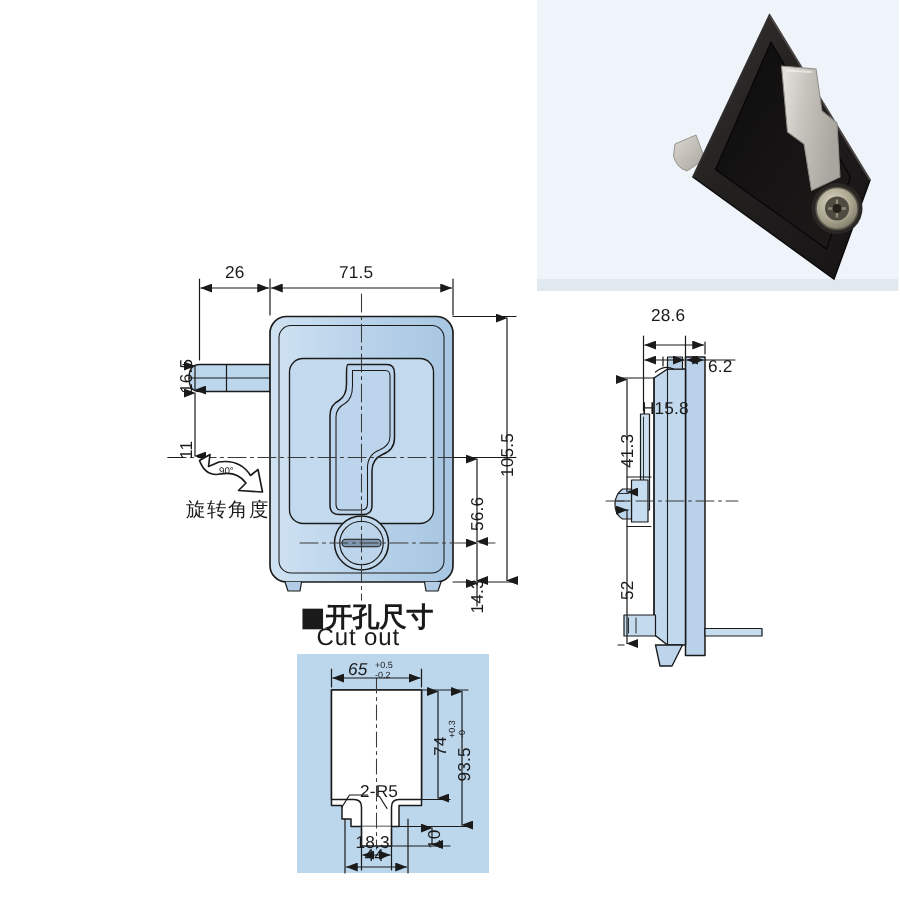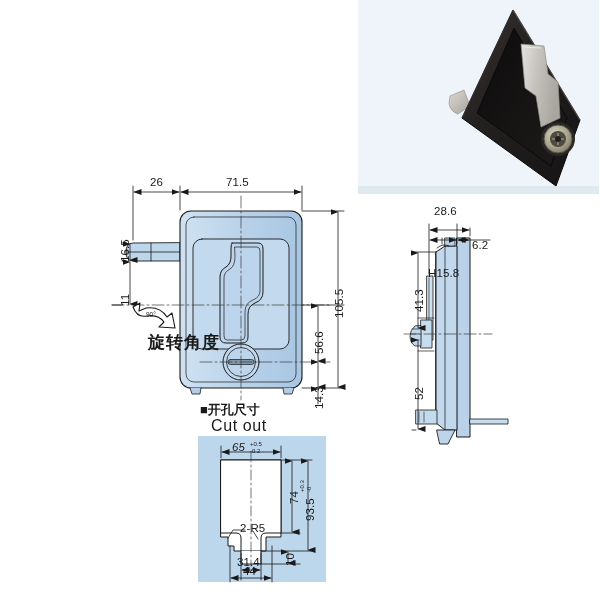--- a/index.html
+++ b/index.html
@@ -41,23 +41,23 @@
   .dim{font-size:11.5px;letter-spacing:.1px;}
   .dim-v{transform-origin:left top;}
   .tol{
     position:absolute;
     font-size:6px;
     line-height:6.2px;
     font-family:"Liberation Sans","DejaVu Sans",sans-serif;
     color:#1a1a1a;
   }
   .cjk{font-family:"DejaVu Sans",sans-serif;font-weight:bold;}
-  .cutout-title{font-size:13px;font-weight:bold;font-family:Liberation Serif, serif;}
+  .cutout-title{font-size:18px;font-weight:bold;}
   .cutout-sub{font-size:16px;font-weight:normal;letter-spacing:.6px;}
-  .rot-label{font-size:17px;font-weight:bold;letter-spacing:1px;margin-left:24px;}
+  .rot-label{font-size:13px;font-weight:normal;letter-spacing:1px;}
   .deg{font-size:6.5px;}
 </style>
 </head>
 <body>
 
 <div id="root">
 
   <div class="photo-frame">
     <div class="photo-bg"></div>
     <svg width="241" height="194" viewBox="0 0 241 194">
@@ -333,17 +333,17 @@
   <div class="tol" style="left:250px;top:441px;">+0.5</div>
   <div class="tol" style="left:250px;top:448px;">-0.2</div>
 
   <div class="lbl dim dim-v" style="left:289px;top:504px;transform:rotate(-90deg);">74</div>
 
   <div class="lbl dim dim-v" style="left:305px;top:521px;transform:rotate(-90deg);">93.5</div>
   <div class="tol dim-v" style="left:299px;top:492px;transform:rotate(-90deg);transform-origin:left top;">+0.3</div>
   <div class="tol dim-v" style="left:306px;top:492px;transform:rotate(-90deg);transform-origin:left top;">-0</div>
 
   <div class="lbl dim" style="left:240px;top:523px;">2-R5</div>
-  <div class="lbl dim" style="left:237px;top:557px;">31.4</div>
+  <div class="lbl dim" style="left:237px;top:557px;">18.3</div>
   <div class="lbl dim" style="left:243px;top:566px;">44</div>
   <div class="lbl dim dim-v" style="left:285px;top:566px;transform:rotate(-90deg);">10</div>
 
 </div>
 
 </body></html>

